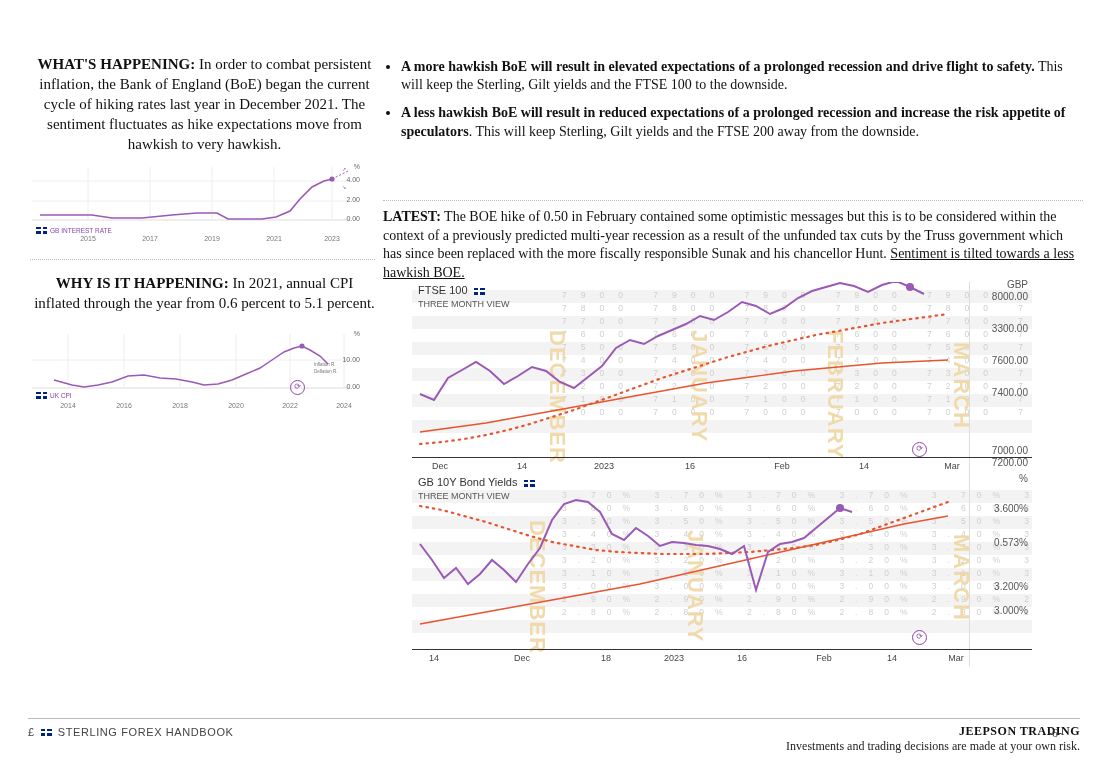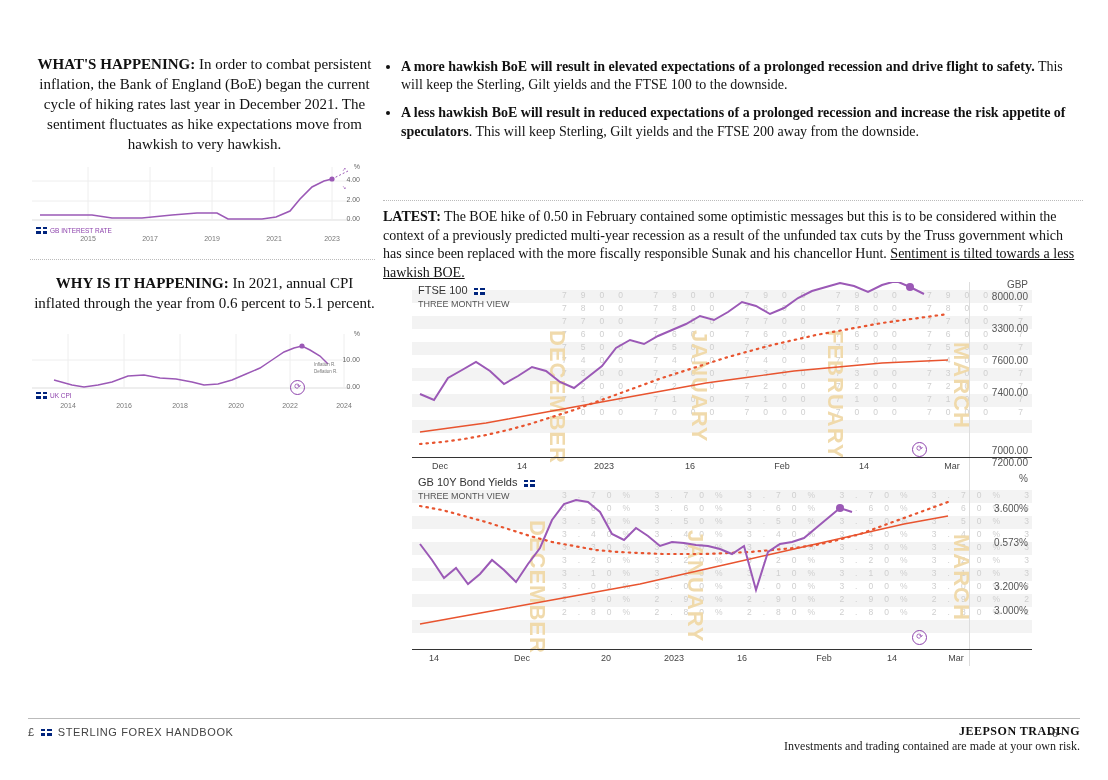--- a/index.html
+++ b/index.html
@@ -308,36 +308,36 @@
       <span style="top:68px;">0.573%</span>
       <span style="top:112px;">3.200%</span>
       <span style="top:136px;">3.000%</span>
     </div>
 
     <div class="clock" style="left:500px;top:156px;">⟳</div>
 
     <div class="xaxis">
       <span style="left:22px;">14</span>
       <span style="left:110px;">Dec</span>
-      <span style="left:194px;">20</span>
+      <span style="left:194px;">18</span>
       <span style="left:262px;">2023</span>
       <span style="left:330px;">16</span>
       <span style="left:412px;">Feb</span>
       <span style="left:480px;">14</span>
       <span style="left:544px;">Mar</span>
     </div>
   </div>
 
   <div class="footer-line"></div>
   <div class="footer">
     <div class="f-left">
       <span>£</span>
       <span class="flag"></span>
       <span>STERLING FOREX HANDBOOK</span>
     </div>
     <div class="f-center">
       <div class="f-brand">JEEPSON TRADING</div>
-      <div class="f-disc">Investments and trading contained are made at your own risk.</div>
+      <div class="f-disc">Investments and trading decisions are made at your own risk.</div>
     </div>
     <div class="f-right">-6-</div>
   </div>
 
 </div>
 
 </body></html>

